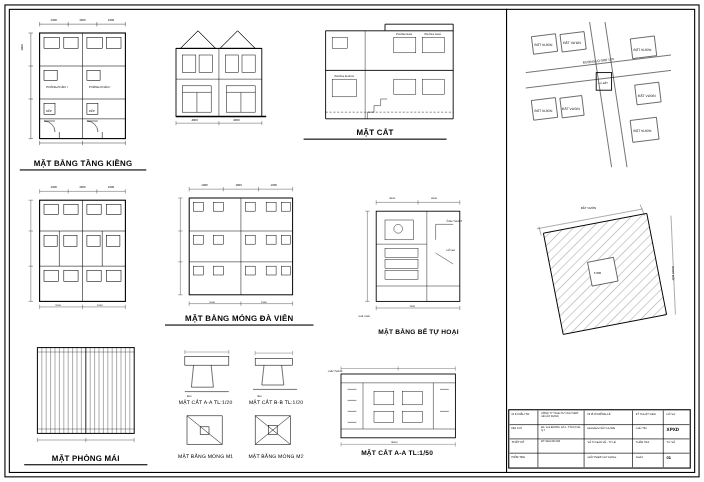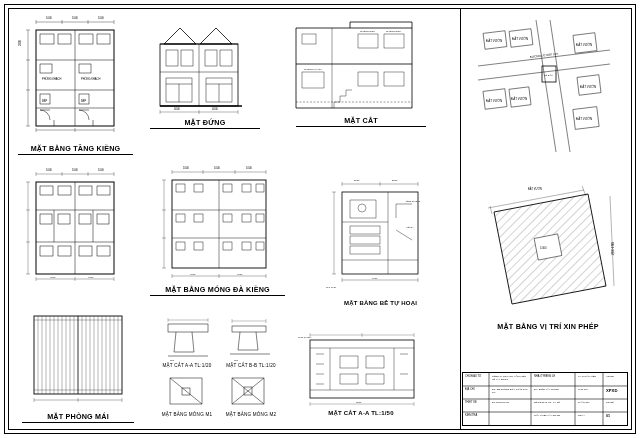--- a/index.html
+++ b/index.html
@@ -110,21 +110,20 @@
         <line x1="10" y1="96" x2="10" y2="100"></line>
           <line x1="49" y1="96" x2="49" y2="100"></line>
         <line x1="88" y1="96" x2="88" y2="100"></line>
       </g>
       <g class="t" font-size="2.6">
         <text x="24" y="96">4000</text>
           <text x="62" y="96">4000</text>
       </g>
     </svg>
   </div>
-  <div class="lbl ul" style="left:150px;top:118px;width:110px;">MẶT ĐỨNG</div>
 
   <div class="pane" style="left:288px;top:12px;width:130px;height:100px;">
     <svg width="130" height="100" viewBox="0 0 130 100">
       <g stroke="#000" fill="none" stroke-width="0.8">
         <path d="M8,16 L8,96 L124,96 L124,10 L62,10 L62,16 Z"></path>
         <line x1="8" y1="52" x2="124" y2="52"></line>
         <line x1="62" y1="16" x2="124" y2="16"></line>
       </g>
       <g stroke="#000" fill="none" stroke-width="0.4">
         <rect x="14" y="22" width="14" height="10"></rect>
@@ -138,21 +137,21 @@
         <path d="M46,96 l0,-6 l6,0 l0,-6 l6,0 l0,-6 l6,0"></path>
         <line x1="8" y1="90" x2="124" y2="90" stroke-dasharray="2 1.5"></line>
       </g>
       <g class="t" font-size="2.4">
         <text x="72" y="20">PHÒNG NGỦ</text>
         <text x="98" y="20">PHÒNG NGỦ</text>
         <text x="16" y="58">PHÒNG KHÁCH</text>
       </g>
     </svg>
   </div>
-  <div class="lbl ul" style="left:296px;top:116px;width:130px;">MẶT CẮT</div>
+  <div class="lbl ul" style="left:276px;top:116px;width:130px;">MẶT CẮT</div>
 
   <div class="pane" style="left:470px;top:12px;width:155px;height:150px;">
     <svg width="155" height="150" viewBox="0 0 155 150">
       <g stroke="#000" fill="none" stroke-width="0.5">
         <line x1="8" y1="54" x2="140" y2="38"></line>
         <line x1="8" y1="68" x2="140" y2="52"></line>
         <line x1="66" y1="8" x2="86" y2="140"></line>
         <line x1="80" y1="8" x2="100" y2="140"></line>
         <rect x="14" y="20" width="22" height="16" transform="rotate(-7 25,28)"></rect>
         <rect x="40" y="18" width="22" height="16" transform="rotate(-7 51,26)"></rect>
@@ -272,21 +271,21 @@
       </g>
       <g class="t" font-size="2.6">
         <text x="33" y="9">1000</text>
           <text x="64" y="9">1000</text>
           <text x="96" y="9">1000</text>
         <text x="40" y="115" font-size="2.4">4000</text>
           <text x="87" y="115" font-size="2.4">4000</text>
       </g>
     </svg>
   </div>
-  <div class="lbl ul" style="left:150px;top:285px;width:135px;">MẶT BẰNG MÓNG ĐÀ KIỀNG</div>
+  <div class="lbl ul" style="left:150px;top:285px;width:135px;">MẶT BẰNG MÓNG ĐÀ VIÊN</div>
 
   <div class="pane" style="left:318px;top:170px;width:125px;height:125px;">
     <svg width="125" height="125" viewBox="0 0 125 125">
       <g stroke="#000" fill="none" stroke-width="0.8">
         <rect x="24" y="22" width="76" height="82"></rect>
       </g>
       <g stroke="#000" fill="none" stroke-width="0.4">
         <rect x="32" y="30" width="26" height="18"></rect>
         <rect x="32" y="56" width="30" height="8"></rect>
         <rect x="32" y="66" width="30" height="8"></rect>
@@ -342,21 +341,20 @@
         <line x1="104" y1="4" x2="108" y2="14"></line>
         <line x1="132" y1="14" x2="136" y2="104"></line>
       </g>
       <g class="t" font-size="3">
         <text x="62" y="67" font-size="2.6">5.000</text>
         <text x="50" y="8" font-size="2.6">ĐẤT VƯỜN</text>
         <text x="133" y="60" font-size="2.6" transform="rotate(90 133,60)">RANH ĐẤT</text>
       </g>
     </svg>
   </div>
-  <div class="lbl" style="left:478px;top:322px;width:140px;">MẶT BẰNG VỊ TRÍ XIN PHÉP</div>
 
   <div class="pane" style="left:22px;top:308px;width:112px;height:96px;">
     <svg width="112" height="96" viewBox="0 0 112 96">
       <g stroke="#000" fill="none" stroke-width="0.9">
         <rect x="12" y="8" width="88" height="78"></rect>
       </g>
       <g stroke="#000" fill="none" stroke-width="0.3">
         <line x1="16" y1="8" x2="16" y2="86"></line>
           <line x1="20" y1="8" x2="20" y2="86"></line>
         <line x1="24" y1="8" x2="24" y2="86"></line>

